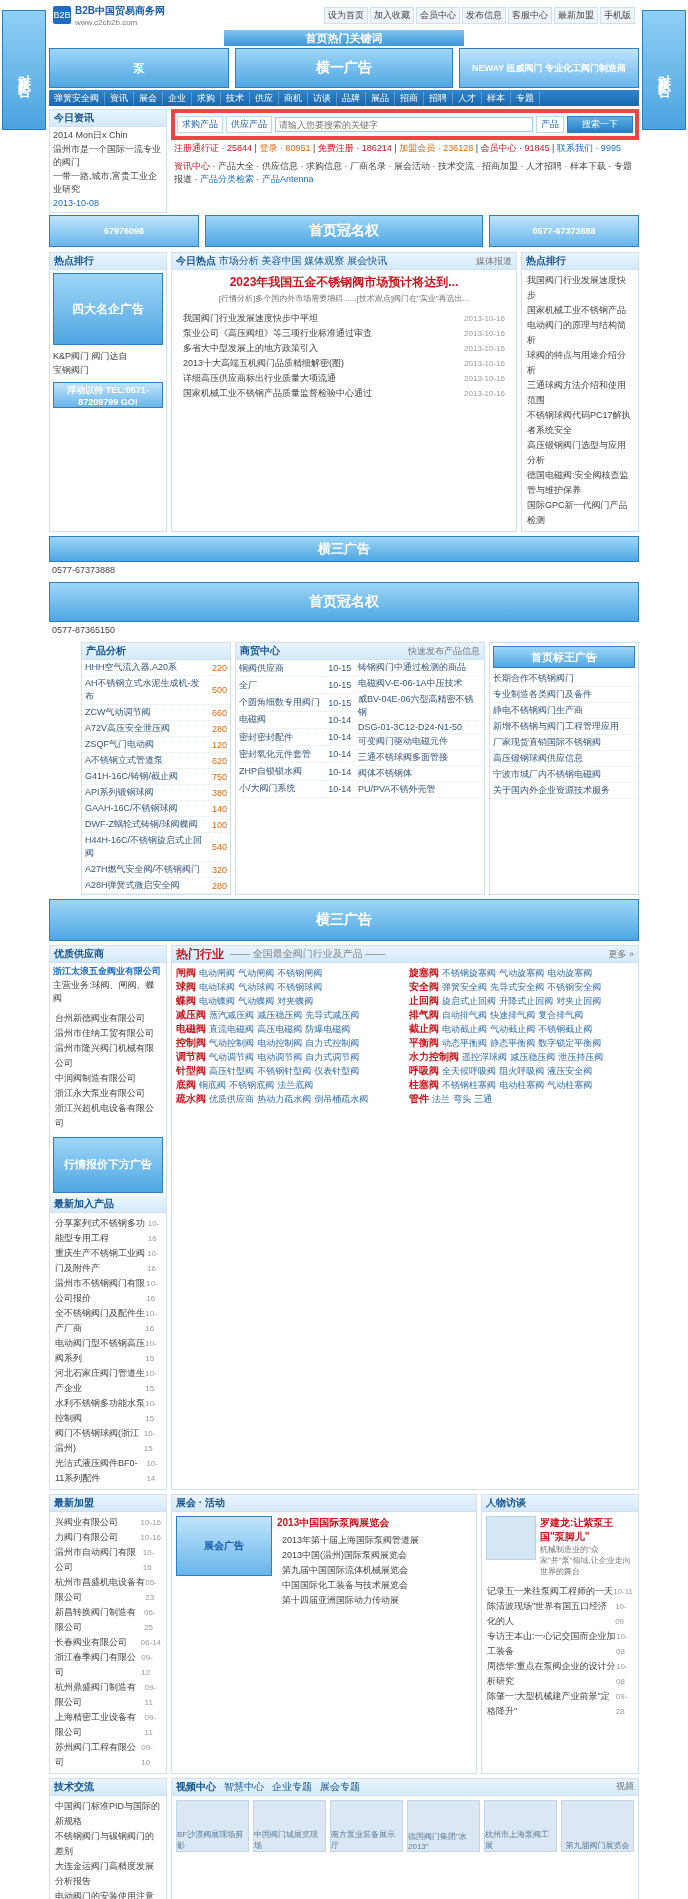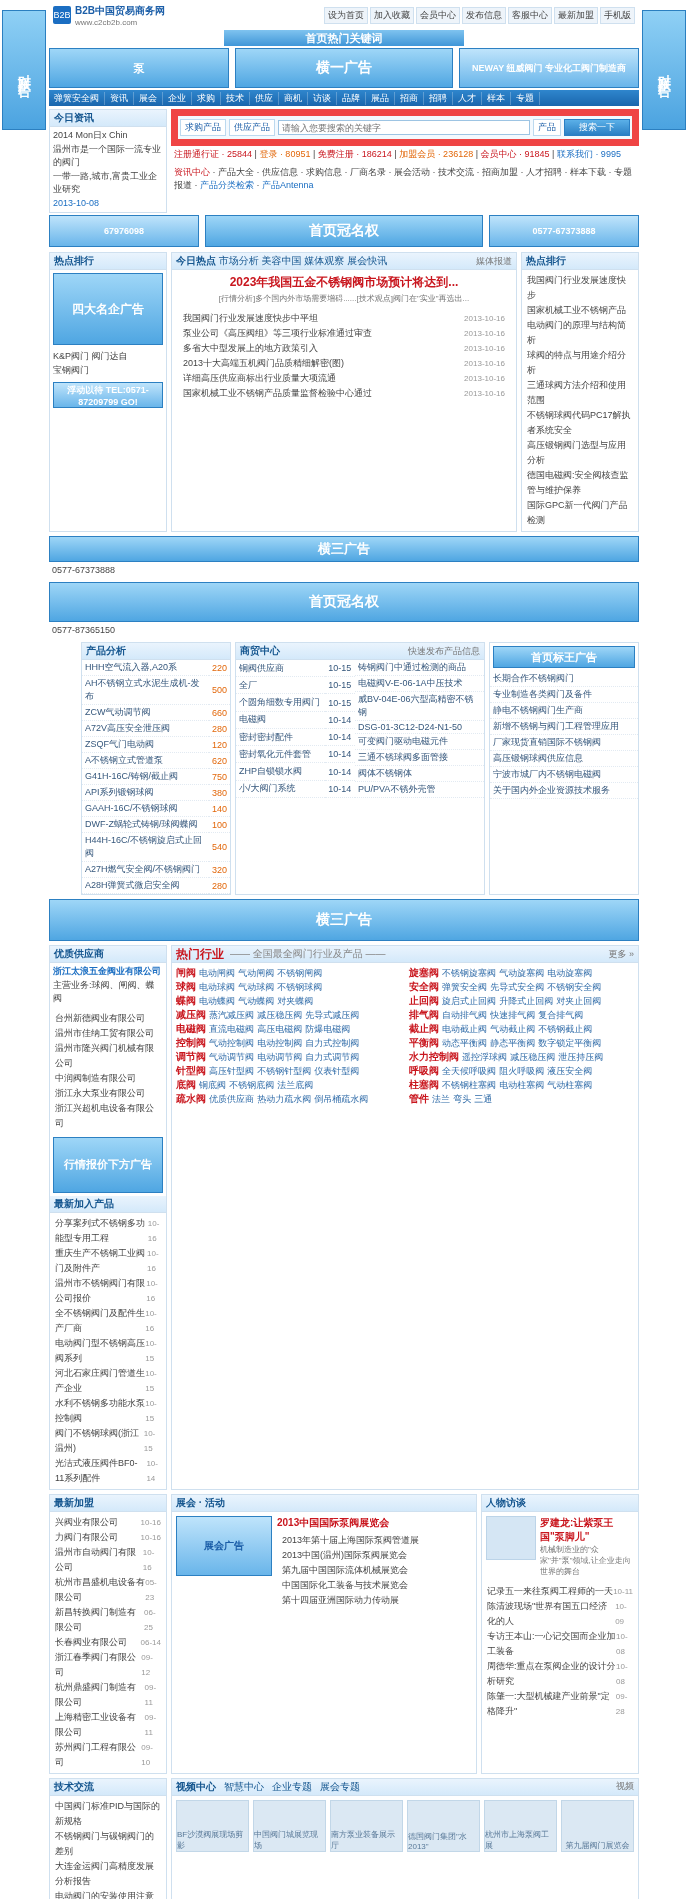--- a/index.html
+++ b/index.html
@@ -43,21 +43,21 @@
     border:1px solid #2c80c2; color:#fff; font-weight:bold;
     display:flex;align-items:center;justify-content:center; text-align:center;
   }
   .ad-blue { background:linear-gradient(#bfe4fb,#69b5ea); }
   .mainnav {
     background:linear-gradient(#2f86cd,#1a66ad);
     height:16px; display:flex; align-items:center; color:#fff; font-size:9px;
   }
   .mainnav span { padding:0 5px; border-right:1px solid rgba(255,255,255,.25); }
   .searchrow { display:flex; align-items:center; gap:3px; padding:3px 2px; background:#f3f9fe;
-    border:7px solid #ef4444; }
+    border:4px solid #ef4444; }
   .searchrow .tag { font-size:9px; color:#1b5ea8; border:1px solid #bcd9ef;
     background:#fff; padding:1px 4px; }
   .searchrow input { flex:1; height:15px; border:1px solid #9dc4e3; font-size:9px; padding:0 3px;}
   .btn-blue { background:linear-gradient(#5bb0e8,#2a7fc4); color:#fff; border:1px solid #2a7fc4;
     font-size:9px; padding:1px 14px; cursor:pointer;}
   .strip { font-size:9px; color:#444; padding:2px 3px; line-height:1.5; }
   .red { color:#c9161e; }
   .orange { color:#e2670a; }
   .blue { color:#1b6ec2; }
   

